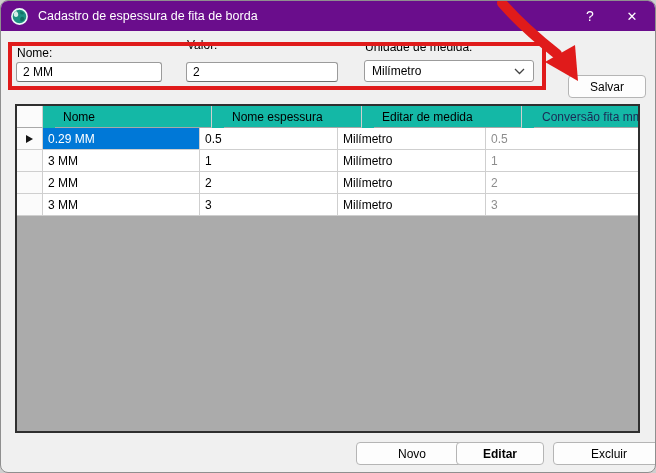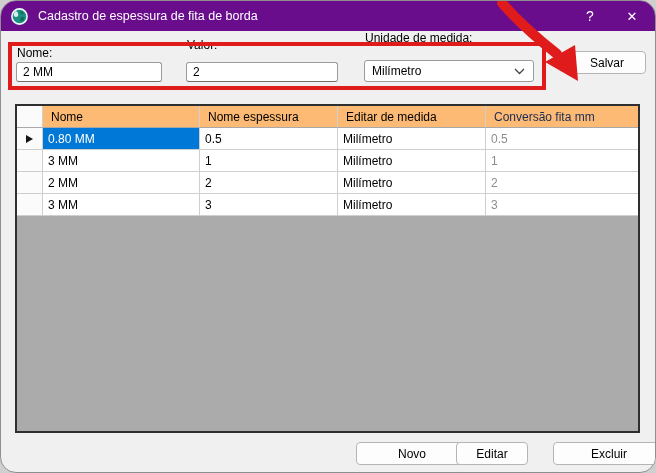--- a/index.html
+++ b/index.html
@@ -1,19 +1,19 @@
 <!DOCTYPE html>
 <html><head>
 <meta charset="utf-8">
 <style>
   * { margin:0; padding:0; box-sizing:border-box; }
   html,body { background:#cfcfcf; font-family:"Liberation Sans", sans-serif; }
   .window {
     position:relative; width:656px; height:473px;
-    background:#f0f0f0; border:1px solid #8f8f8f; border-radius:16px;
+    background:#f0f0f0; border:1px solid #8f8f8f; border-radius:8px;
     overflow:hidden;
   }
   
   .titlebar {
     position:absolute; left:0; top:0; width:100%; height:30px;
     background:#6A0D8C; display:flex; align-items:center; padding-left:10px;
   }
   .app-icon { width:17px; height:17px; flex:0 0 auto; }
   .title-text { color:#ffffff; font-size:12.5px; margin-left:10px; flex:1 1 auto;
     white-space:nowrap; overflow:hidden; }
@@ -23,21 +23,21 @@
   }
   .cap-btn.close { font-size:13px; margin-right:2px; }
   
   .annotation-rect {
     position:absolute; left:7px; top:41px; width:538px; height:48px;
     border:4px solid #E01B1B; pointer-events:none; z-index:5;
   }
   .fld-label { position:absolute; font-size:12px; color:#000000; }
   .lbl-nome  { left:16px;  top:45px; }
   .lbl-valor { left:186px; top:37px; }
-  .lbl-unid  { left:364px; top:30px; }
+  .lbl-unid  { left:364px; top:39px; }
   .txt {
     position:absolute; height:20px; background:#fff;
     border:1px solid #9b9b9b; border-bottom-color:#6f6f6f; border-radius:3px;
     font-family:"Liberation Sans", sans-serif; font-size:12px; color:#000;
     padding:0 0 0 6px; outline:none;
   }
   .txt-nome  { left:15px;  top:61px; width:146px; }
   .txt-valor { left:185px; top:61px; width:152px; }
   .combo {
     position:absolute; left:363px; top:59px; width:170px; height:22px;
@@ -45,34 +45,34 @@
     display:flex; align-items:center; font-size:12px; color:#000;
     padding-left:7px;
   }
   .combo-chevron { position:absolute; right:8px; top:7px; }
   .btn {
     position:absolute; height:23px; background:#fdfdfd;
     border:1px solid #b5b5b5; border-radius:4px;
     font-family:"Liberation Sans", sans-serif; font-size:12px; color:#000;
     display:flex; align-items:center; justify-content:center; cursor:default;
   }
-  .btn-salvar  { left:567px; top:50px;  width:78px; }
+  .btn-salvar  { left:567px; top:74px;  width:78px; }
   .btn-novo    { left:355px; top:441px; width:112px; }
-  .btn-editar  { left:455px; top:441px; width:72px; }
+  .btn-editar  { left:455px; top:441px; width:88px;font-weight:bold; }
   .btn-excluir { left:552px; top:441px; width:112px; }
   
   .annotation-arrow { position:absolute; left:0; top:0; z-index:6; pointer-events:none; }
   
   .grid {
     position:absolute; left:14px; top:103px; width:625px; height:329px;
     background:#ABABAB; border:2px solid #2f2f2f;
     display:flex; flex-direction:column; font-size:12px;
   }
   .g-row { display:flex; height:22px; flex:0 0 auto; background:#ffffff; }
-  .g-head { background:#fdba74; color:#1b2a55; }
+  .g-head { background:#14b8a6; color:#1b2a55;gap:12px; }
   .g-cell {
     display:flex; align-items:center; padding-left:5px; overflow:hidden;
     border-right:1px solid #cfcfcf; border-bottom:1px solid #cfcfcf;
     white-space:nowrap; color:#000;
   }
   .g-head .g-cell { padding-left:8px; border-bottom:1px solid #a8a8a8; }
   .c-sel  { width:26px; flex:0 0 auto; background:#fbfbfb; justify-content:center; padding-left:0; }
   .c-nome { width:157px; flex:0 0 auto; }
   .c-val  { width:138px; flex:0 0 auto; }
   .c-unid { width:148px; flex:0 0 auto; }
@@ -129,21 +129,21 @@
       <div class="g-cell c-nome">Nome</div>
       <div class="g-cell c-val">Nome espessura</div>
       <div class="g-cell c-unid">Editar de medida</div>
       <div class="g-cell c-conv">Conversão fita mm</div>
     </div>
 
     <div class="g-row">
       <div class="g-cell c-sel">
         <span class="row-marker"></span>
       </div>
-      <div class="g-cell c-nome cell-selected">0.80 MM</div>
+      <div class="g-cell c-nome cell-selected">0.29 MM</div>
       <div class="g-cell c-val">0.5</div>
       <div class="g-cell c-unid">Milímetro</div>
       <div class="g-cell c-conv">0.5</div>
     </div>
 
     <div class="g-row">
       <div class="g-cell c-sel"></div>
       <div class="g-cell c-nome">3 MM</div>
       <div class="g-cell c-val">1</div>
       <div class="g-cell c-unid">Milímetro</div>

